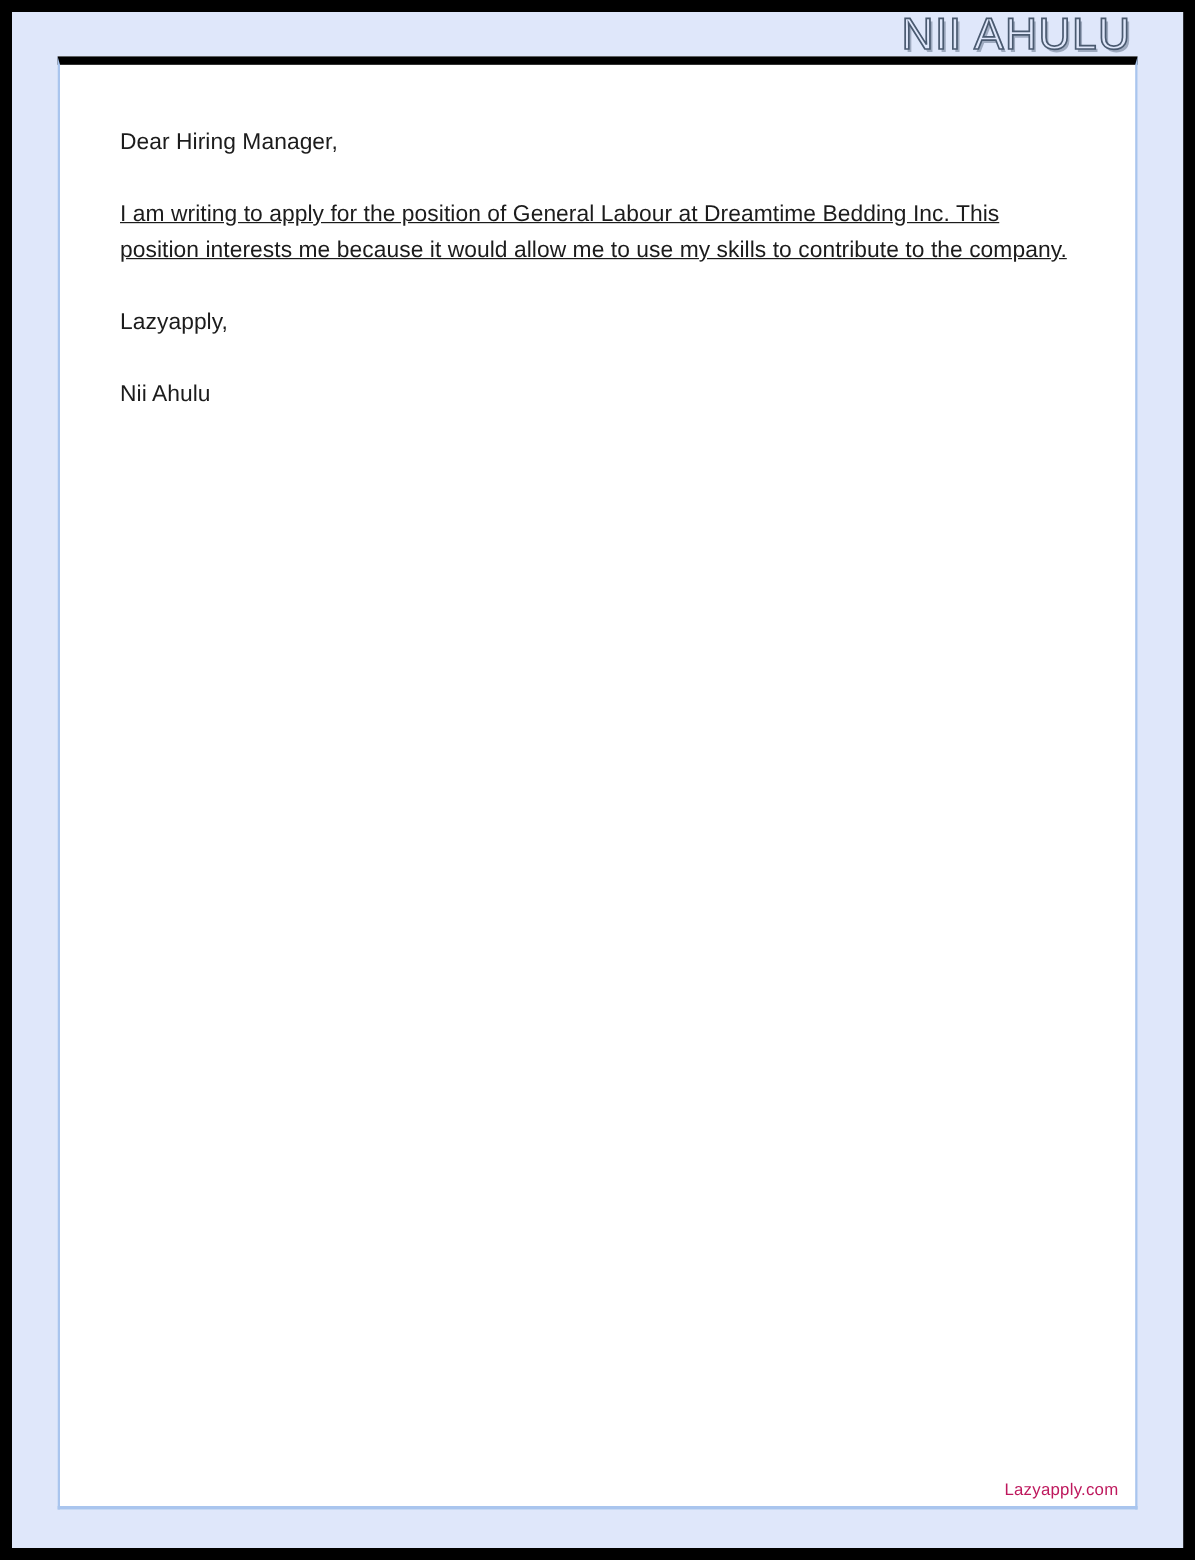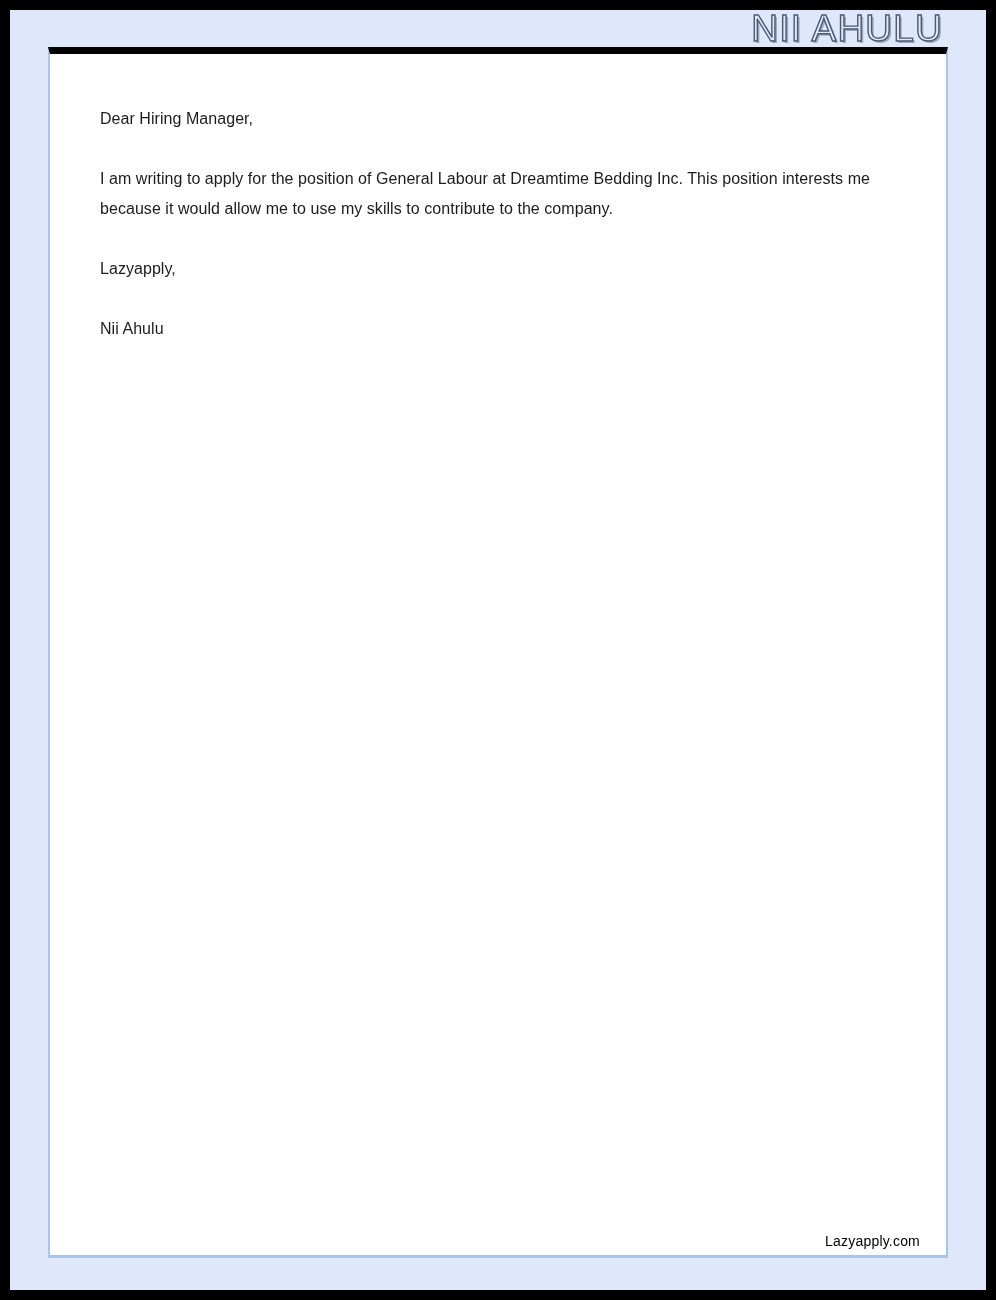--- a/index.html
+++ b/index.html
@@ -80,45 +80,45 @@
     top: 50px;
     right: 50px;
   }
 
   .salutation,
   .paragraph,
   .closing,
   .signer,
   .date-line {
     font-family: "Liberation Sans", sans-serif;
-    font-size: 16px;
+    font-size: 19px;
     line-height: 30px;
     color: #1c1c1c;
     font-weight: 400;
     margin: 0;
     letter-spacing: 0.05px;
   }
 
   .salutation { margin-bottom: 30px; }
-  .paragraph  { margin-bottom: 30px; }
+  .paragraph  { margin-bottom: 30px; text-decoration: underline; }
   .closing    { margin-bottom: 30px; }
   .signer     { margin-bottom: 10px; }
 
   .date-line {
     color: #2680eb;
   }
 
   
   .footer-note {
     position: absolute;
-    right: 26px;
+    right: 14px;
     bottom: 6px;
     font-family: "Liberation Sans", sans-serif;
     font-size: 14px;
-    color: #000000;
+    color: #be185d;
     letter-spacing: 0.2px;
   }
 </style>
 </head>
 <body>
 
 <div class="page-frame">
   <div class="page-bg"></div>
 
   <div class="header-band">

